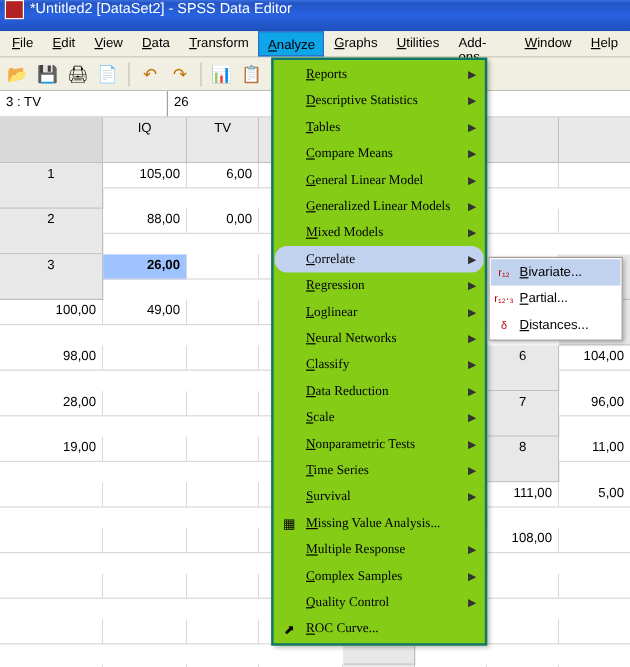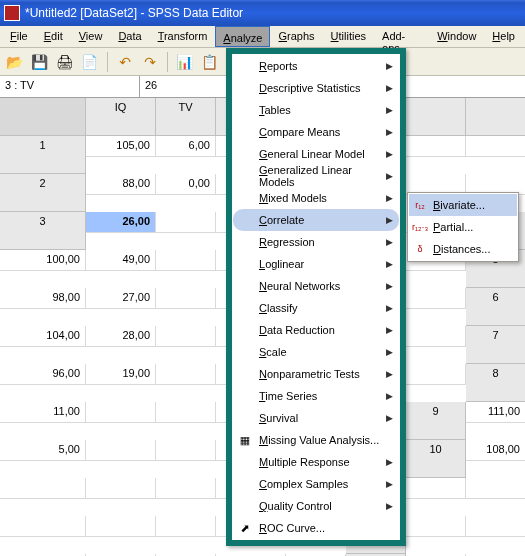--- a/index.html
+++ b/index.html
@@ -11,21 +11,21 @@
     width: 525px;
     height: 556px;
     overflow: hidden;
     position: relative;
   }
   .titlebar {
     height: 26px;
     background: linear-gradient(to bottom, #3a6ee0 0%, #2355c5 10%, #2862e0 50%, #1e50bb 100%);
     color: #fff;
     display: flex;
-    align-items: center;
+    align-items: flex-start;
     padding: 0 4px;
     font-size: 12px;
   }
   .titlebar .app-icon {
     width: 16px; height: 16px; background: #b22222;
     margin-right: 5px; border: 1px solid #fff;
     display:flex;align-items:center;justify-content:center;
   }
   .menubar {
     height: 22px;
@@ -34,21 +34,21 @@
     align-items: stretch;
     padding: 0 2px;
     border-bottom: 1px solid #c0beb1;
     justify-content: space-between;
   }
   .menubar .menu-item {
     padding: 4px 8px 4px 8px;
     cursor: default;
   }
   .menubar .menu-item.open {
-    background: #a3a3a3;
+    background: #0ea5e9;
     border: 1px solid #316ac5;
     padding: 5px 7px;
   }
   .menubar .menu-item u { text-decoration: underline; }
   .toolbar {
     height: 28px;
     background: #f1efe2;
     display: flex;
     align-items: center;
     padding: 0 4px;
@@ -101,24 +101,25 @@
   .cell.selected {
     background: #9ec3ff;
     font-weight: bold;
   }
   .rowhead.empty { color: #a0a0a0; }
   .dropdown {
     position: absolute;
     top: 48px;
     left: 226px;
     width: 180px;
-    background: #ffffff;
-    border: 6px solid #0f766e;
+    background: #84cc16;
+    border: 2px solid #0f766e;
     box-shadow: 2px 2px 4px rgba(0,0,0,0.3);
     padding: 1px;
+    font-family: Liberation Serif, serif;
   }
   .dd-item {
     display: flex;
     align-items: center;
     height: 22px;
     padding: 0 6px 0 26px;
     position: relative;
   }
   .dd-item.hl {
     background: #c1d2ee;
@@ -129,21 +130,21 @@
     font-size: 9px;
     color: #333;
   }
   .dd-item .dd-icon {
     position: absolute; left: 4px; width: 16px; height: 16px;
     display:flex;align-items:center;justify-content:center;
     font-size: 11px;
   }
   .submenu {
     position: absolute;
-    top: 192px;
+    top: 214px;
     left: 407px;
     width: 112px;
     background: #fff;
     border: 1px solid #9e9a91;
     box-shadow: 2px 2px 4px rgba(0,0,0,0.3);
     padding: 1px;
   }
   .sub-item {
     display: flex;
     align-items: center;
@@ -234,21 +235,20 @@
     <div class="rowhead">4</div>
     <div class="cell">100,00</div>
     <div class="cell">49,00</div>
     <div class="cell"></div>
     <div class="cell"></div>
     <div class="cell"></div>
     <div class="cell"></div>
     <div class="cell"></div>
     <div class="rowhead">5</div>
     <div class="cell">98,00</div>
-    <div class="cell">27,00</div>
     <div class="cell"></div>
     <div class="cell"></div>
     <div class="cell"></div>
     <div class="cell"></div>
     <div class="cell"></div>
     <div class="rowhead">6</div>
     <div class="cell">104,00</div>
     <div class="cell">28,00</div>
     <div class="cell"></div>
     <div class="cell"></div>

